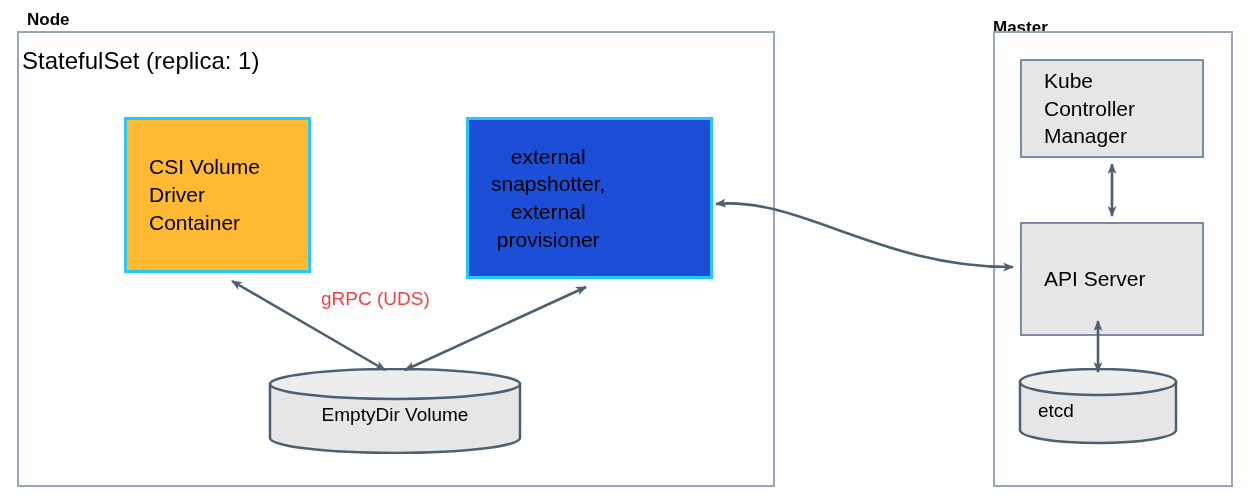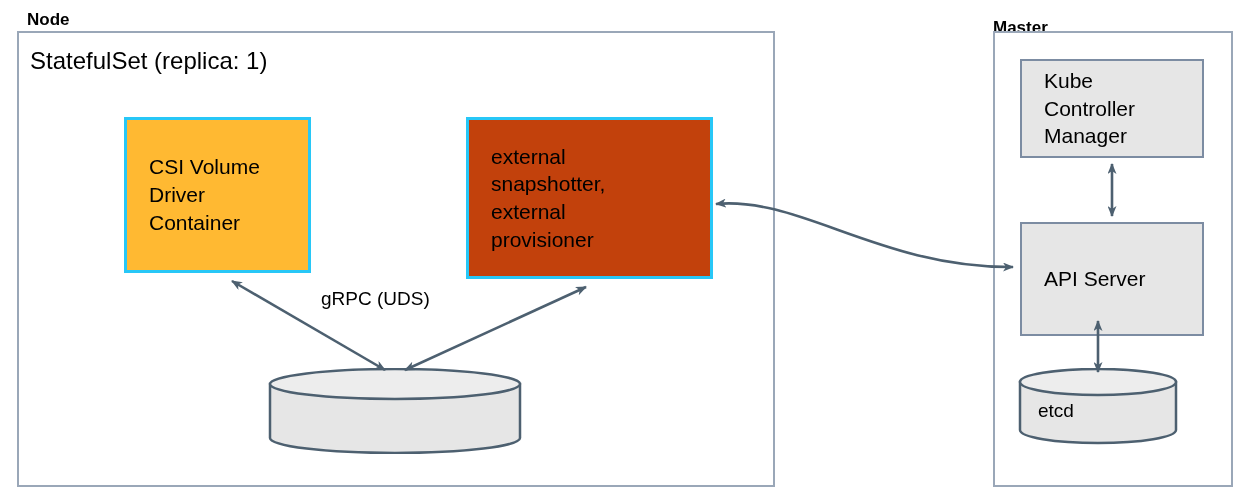--- a/index.html
+++ b/index.html
@@ -52,22 +52,23 @@
     font-size: 21px;
     color: #000000;
     line-height: 1.32;
     white-space: pre-line;
   }
   .box-orange {
     background: #FFB932;
     border: 3px solid #27C7F7;
   }
   .box-green {
-    background: #c2410c;
+    background: #1d4ed8;
     border: 3px solid #27C7F7;
+    text-align: center;
   }
   .box-gray {
     background: #E6E6E6;
     border: 2px solid #7C8CA2;
   }
   .box-gray .txt { font-size: 21px; }
 
   
   .cylinder { position: absolute; }
   .cyl-label {
@@ -78,61 +79,62 @@
     color: #000000;
     pointer-events: none;
   }
   .cyl-label.left-align {
     text-align: left;
   }
 
   
   .edge-label {
     font-size: 19px;
-    color: #000000;
+    color: #ef4444;
     white-space: nowrap;
   }
 
   
   #connectors {
     position: absolute;
     left: 0; top: 0;
     width: 1250px; height: 496px;
     pointer-events: none;
   }
 </style>
 </head>
 <body>
 
 <div id="canvas">
 
   <div class="abs group-label" style="left:27px; top:11px;">Node</div>
 
   <div class="abs container-box" style="left:17px; top:31px; width:758px; height:456px;"></div>
 
-  <div class="abs set-title" style="left:30px; top:48px;">StatefulSet (replica: 1)</div>
+  <div class="abs set-title" style="left:22px; top:48px;">StatefulSet (replica: 1)</div>
 
   <div class="abs node-box box-orange" style="left:124px; top:117px; width:187px; height:156px;">
     <span class="txt">CSI Volume
 Driver
 Container</span>
   </div>
 
   <div class="abs node-box box-green" style="left:466px; top:117px; width:247px; height:162px;">
     <span class="txt">external
 snapshotter,
 external
 provisioner</span>
   </div>
 
   <div class="abs cylinder" style="left:268px; top:368px; width:254px; height:86px;">
     <svg width="254" height="86" viewBox="0 0 254 86">
       <path d="M2,16 L2,70 A125,15 0 0 0 252,70 L252,16 Z" fill="#E6E6E6" stroke="#4D6070" stroke-width="2.5"></path>
       <ellipse cx="127" cy="16" rx="125" ry="15" fill="#EDEDED" stroke="#4D6070" stroke-width="2.5"></ellipse>
     </svg>
+    <div class="cyl-label" style="top:36px;">EmptyDir Volume</div>
   </div>
 
   <div class="abs edge-label" style="left:321px; top:288px;">gRPC (UDS)</div>
 
   <div class="abs group-label" style="left:993px; top:19px;">Master</div>
 
   <div class="abs container-box" style="left:993px; top:31px; width:240px; height:456px;"></div>
 
   <div class="abs node-box box-gray" style="left:1020px; top:59px; width:184px; height:99px;">
     <span class="txt">Kube

